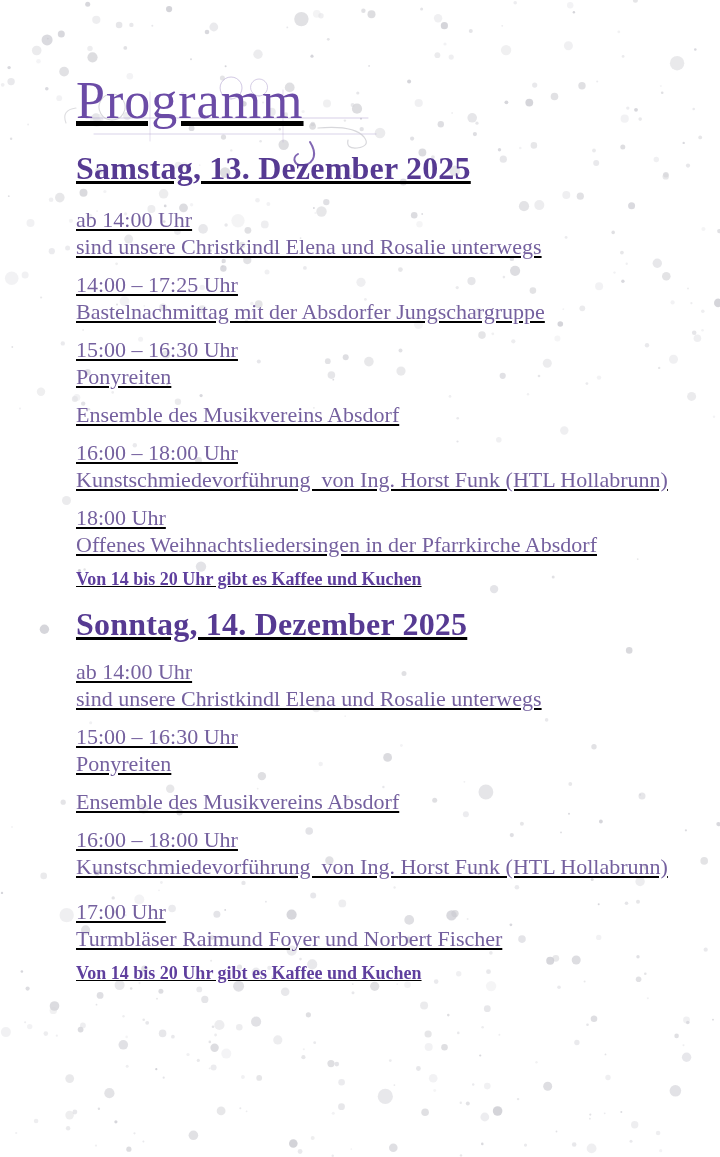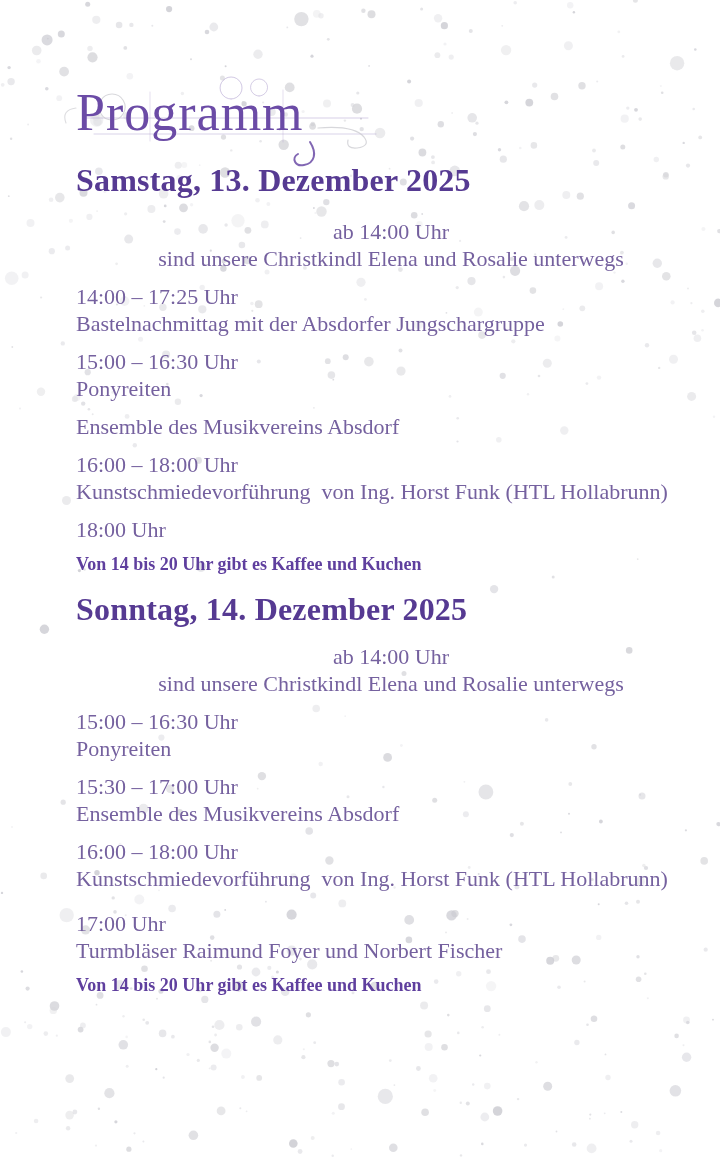--- a/index.html
+++ b/index.html
@@ -11,40 +11,40 @@
   html,body{margin:0;padding:0;background:#ffffff;}
   .page{
     position:relative;
     width:720px;height:1157px;
     background:#ffffff;
     overflow:hidden;
     font-family:"Liberation Serif", serif;
   }
   #snow-svg{position:absolute;left:0;top:0;width:720px;height:1157px;z-index:0;}
   .content{
-    position:absolute;left:76px;top:80px;width:630px;z-index:1;
+    position:absolute;left:76px;top:68px;width:630px;z-index:1;text-decoration:underline;
   }
   .title{
     margin:0;
     font-size:52px;
     font-weight:400;
     line-height:66px;
     letter-spacing:1px;
     color:var(--title-color);
   }
   .section-heading{
     margin:16px 0 0 0;
     font-size:32px;
     font-weight:700;
     line-height:36px;
     color:var(--heading-color);
     letter-spacing:0.2px;
   }
   .event{margin-top:11px;}
-  .event.first{margin-top:20px;text-align:center;}
+  .event.first{margin-top:20px;}
   .event.gap-lg{margin-top:18px;}
   .event-time,.event-desc{
     font-size:22px;
     line-height:27px;
     color:var(--body-color);
     white-space:pre;
   }
   .note{
     margin:8px 0 0 0;
     font-size:18px;
@@ -626,38 +626,38 @@
       </div>
       <div class="event">
         <div class="event-desc">Ensemble des Musikvereins Absdorf</div>
       </div>
       <div class="event">
         <div class="event-time">16:00 – 18:00 Uhr</div>
         <div class="event-desc">Kunstschmiedevorführung  von Ing. Horst Funk (HTL Hollabrunn)</div>
       </div>
       <div class="event">
         <div class="event-time">18:00 Uhr</div>
+        <div class="event-desc">Offenes Weihnachtsliedersingen in der Pfarrkirche Absdorf</div>
       </div>
 
       <p class="note"><span>Von 14 bis 20 Uhr gibt es Kaffee und Kuchen</span><br></p>
     </section>
 
     <section class="section-sunday">
       <h2 class="section-heading">Sonntag, 14. Dezember 2025</h2>
 
       <div class="event first">
         <div class="event-time">ab 14:00 Uhr</div>
         <div class="event-desc">sind unsere Christkindl Elena und Rosalie unterwegs</div>
       </div>
       <div class="event">
         <div class="event-time">15:00 – 16:30 Uhr</div>
         <div class="event-desc">Ponyreiten</div>
       </div>
       <div class="event">
-        <div class="event-time">15:30 – 17:00 Uhr</div>
         <div class="event-desc">Ensemble des Musikvereins Absdorf</div>
       </div>
       <div class="event">
         <div class="event-time">16:00 – 18:00 Uhr</div>
         <div class="event-desc">Kunstschmiedevorführung  von Ing. Horst Funk (HTL Hollabrunn)</div>
       </div>
       <div class="event gap-lg">
         <div class="event-time">17:00 Uhr</div>
         <div class="event-desc">Turmbläser Raimund Foyer und Norbert Fischer</div>
       </div>

